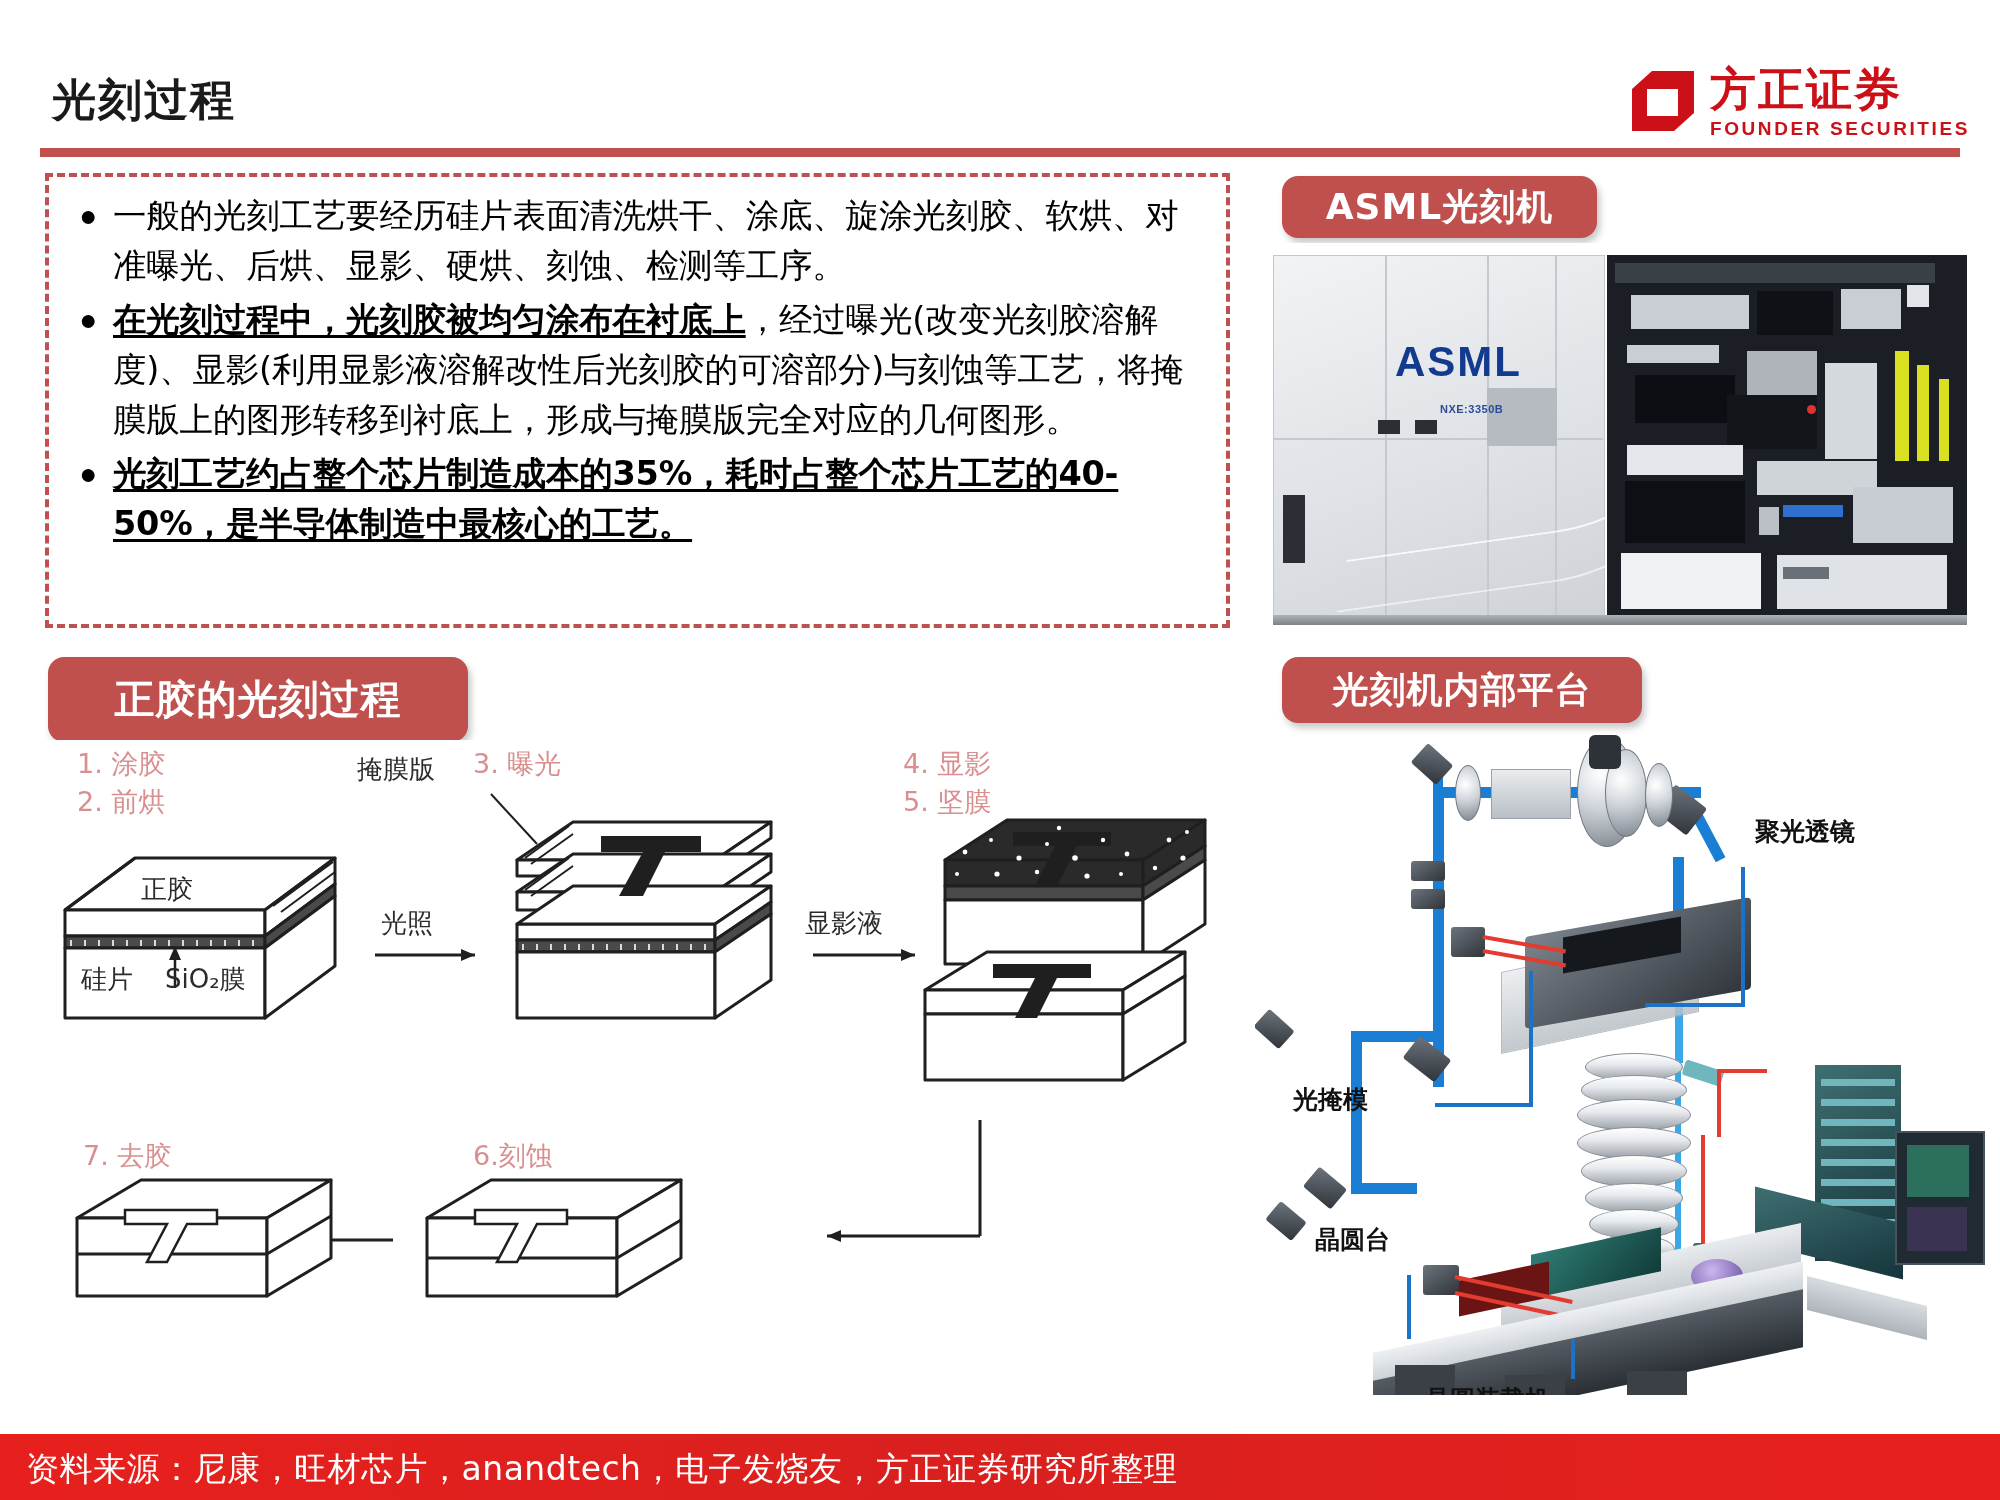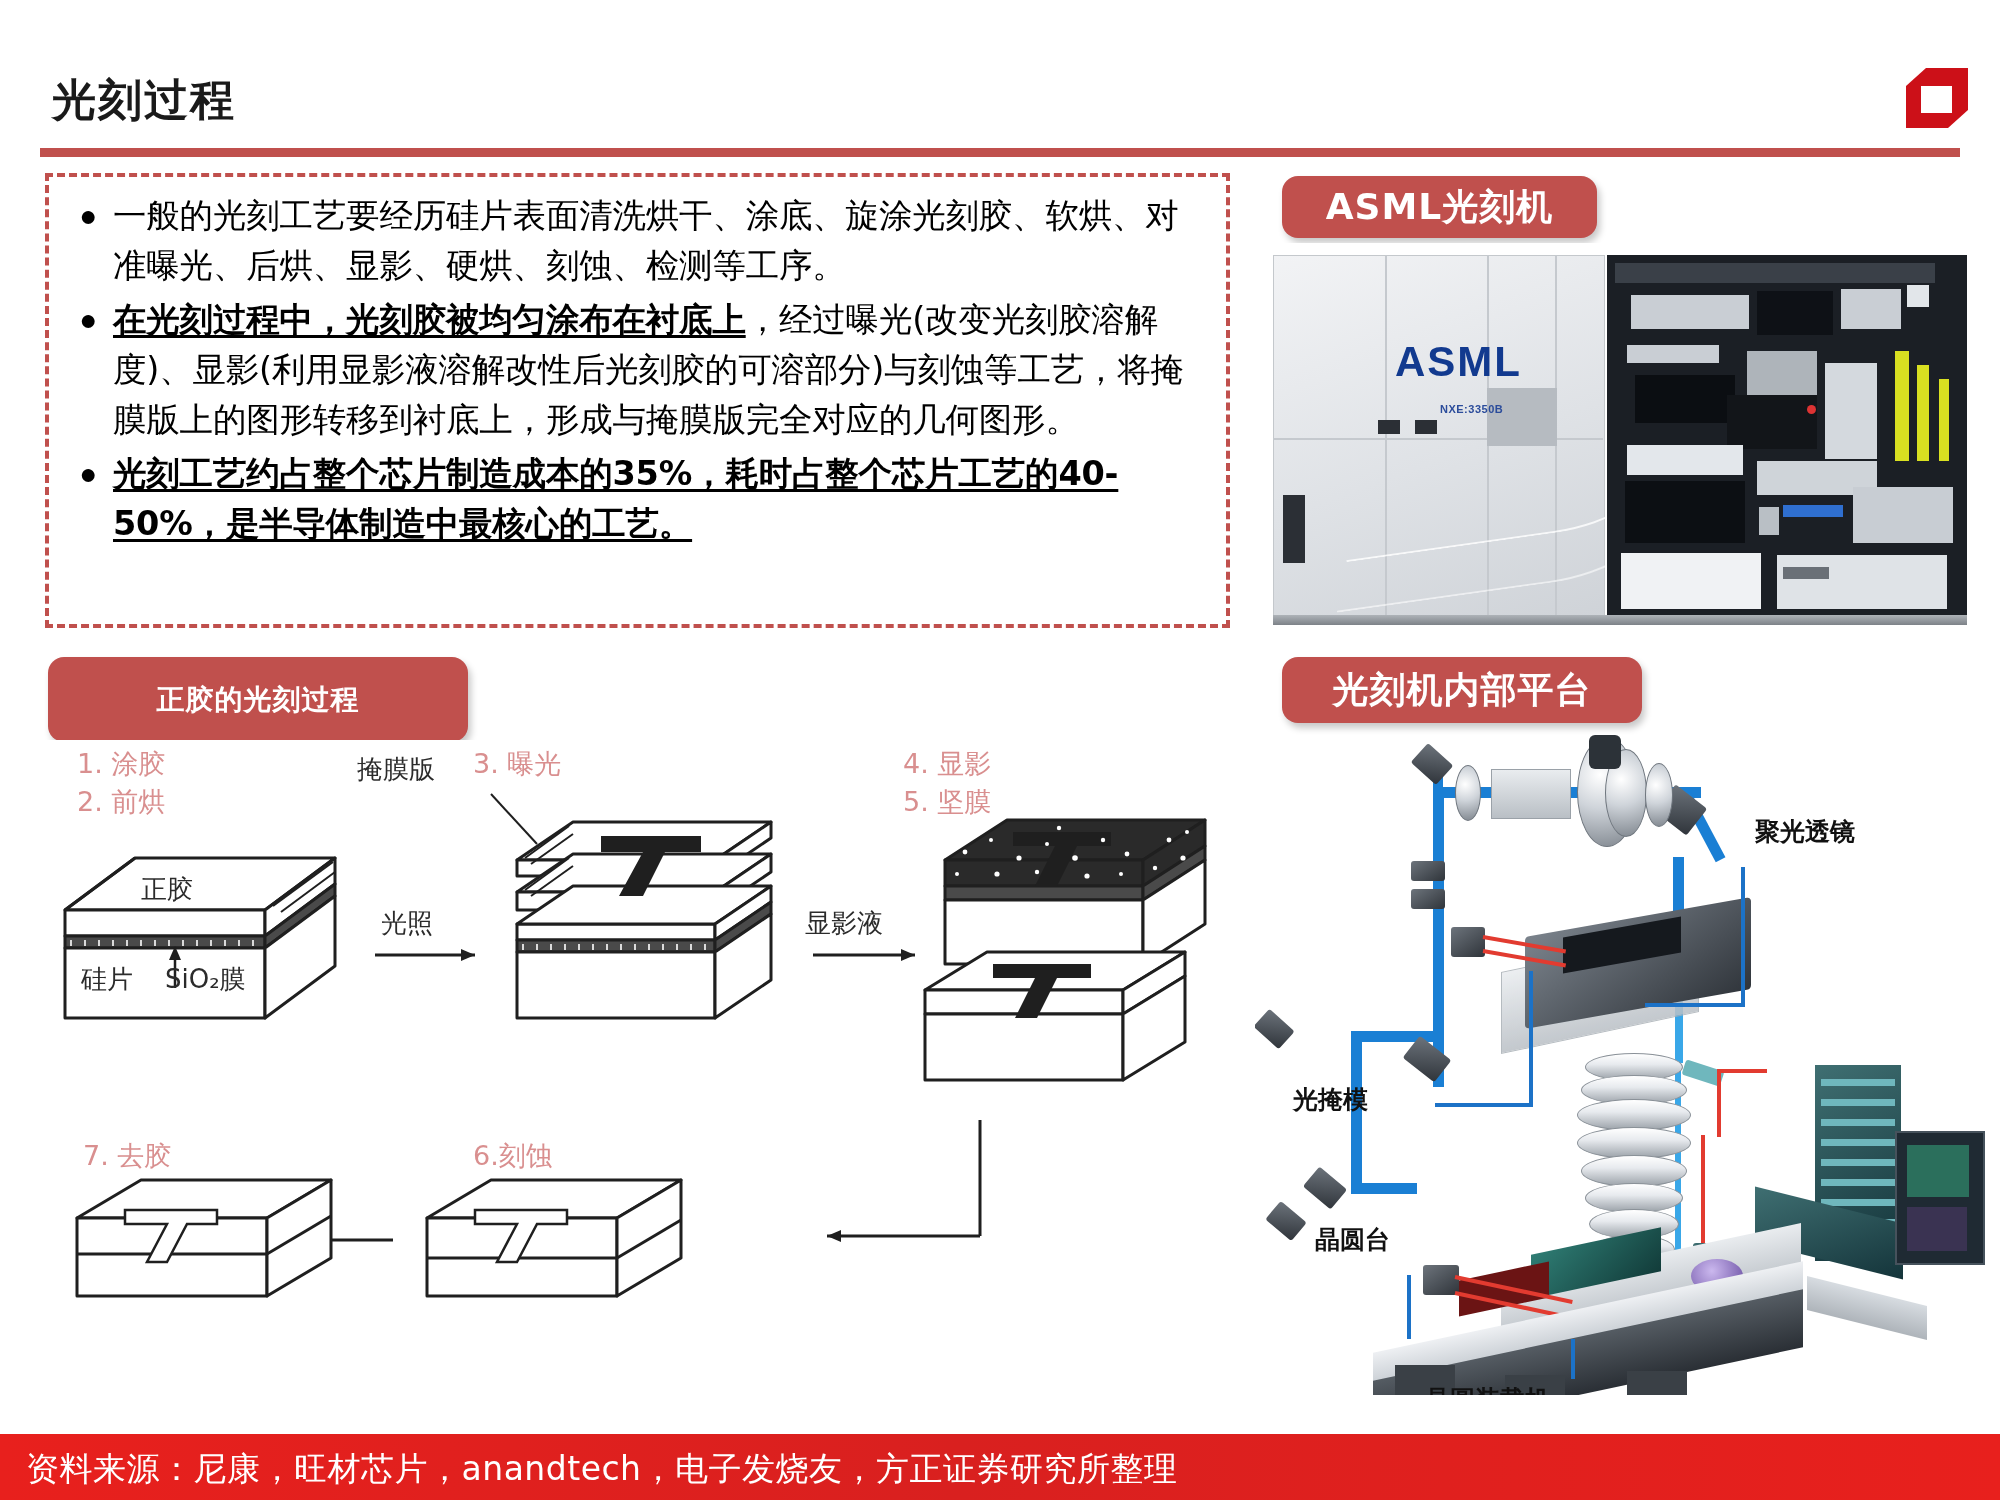--- a/index.html
+++ b/index.html
@@ -54,21 +54,21 @@
   .b-strong{font-weight:bold;text-decoration:underline;text-underline-offset:4px;}
 
   
   .pill{
     position:absolute;border-radius:16px;background:#c0504d;
     color:#fff;font-weight:bold;display:flex;align-items:center;justify-content:center;
     box-shadow:3px 5px 7px rgba(0,0,0,.22);
     font-family:"DejaVu Sans","Liberation Sans",sans-serif;
     letter-spacing:1px;
   }
-  #pill-zhengjiao{left:48px;top:657px;width:420px;height:85px;font-size:28px;}
+  #pill-zhengjiao{left:48px;top:657px;width:420px;height:85px;font-size:40px;}
   #pill-asml{left:1282px;top:176px;width:315px;height:62px;font-size:36px;}
   #pill-platform{left:1282px;top:657px;width:360px;height:66px;font-size:36px;}
 
   
   .photo{position:absolute;overflow:hidden;background:#fff;}
   #asml-photo{left:1255px;top:243px;width:730px;height:385px;text-align:center;}
   #platform-photo{left:1255px;top:735px;width:730px;height:660px;}
   #litho-diagram{left:45px;top:740px;width:1180px;height:650px;}
 
   
@@ -150,20 +150,24 @@
   <div class="slide-title">光刻过程</div>
   <div class="title-rule"></div>
 
   <div class="logo">
     <div class="logo-mark">
       <svg width="66" height="66" viewBox="0 0 66 66">
         <polygon points="2,20 22,2 64,2 64,44 44,62 2,62" fill="#cc1018"></polygon>
         <polygon points="17,20 48,20 48,47 17,47" fill="#ffffff"></polygon>
         <polygon points="48,20 64,6 64,34 48,47" fill="#cc1018"></polygon>
       </svg>
+    </div>
+    <div class="logo-text">
+      <div class="logo-cn">方正证券</div>
+      <div class="logo-en">FOUNDER SECURITIES</div>
     </div>
   </div>
 
   <div class="text-box">
 
     <div class="bullet-row">
       <div class="bullet-dot">●</div>
       <div class="bullet-text"><span>一般的光刻工艺要经历硅片表面清洗烘干、涂底、旋涂光刻胶、软烘、对准曝光、后烘、显影、硬烘、刻蚀、检测等工序。</span></div>
     </div>
 

